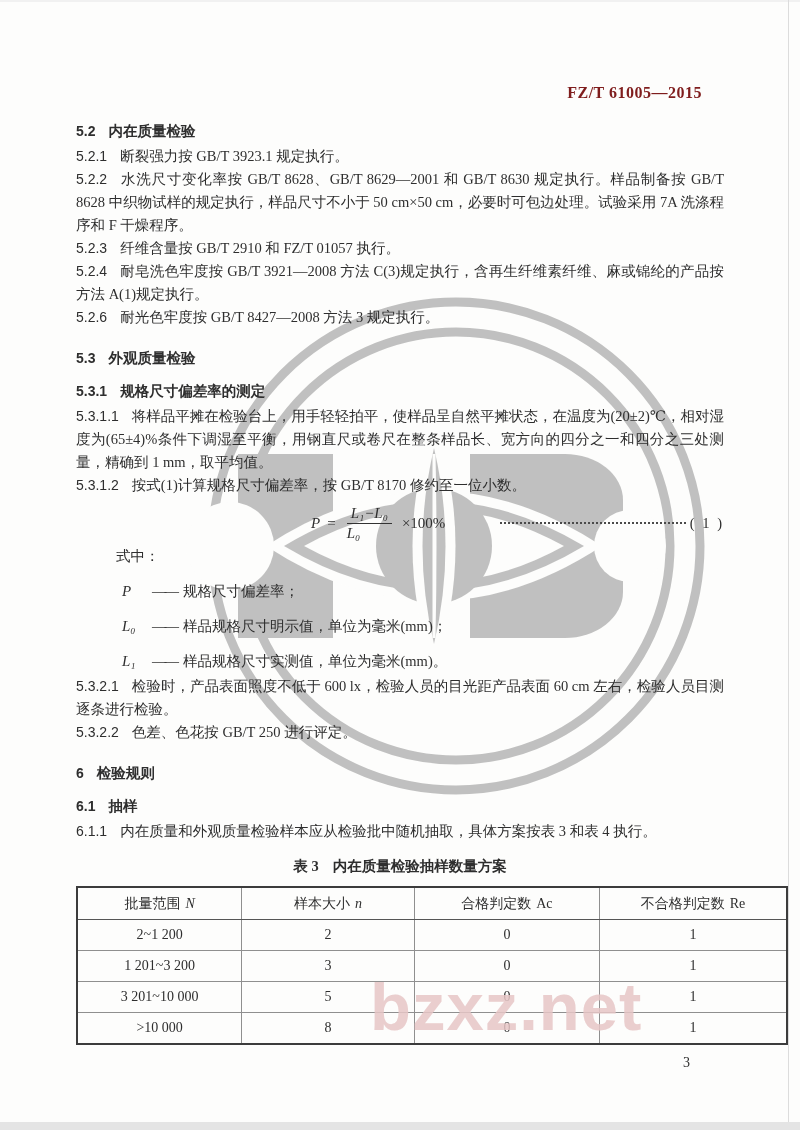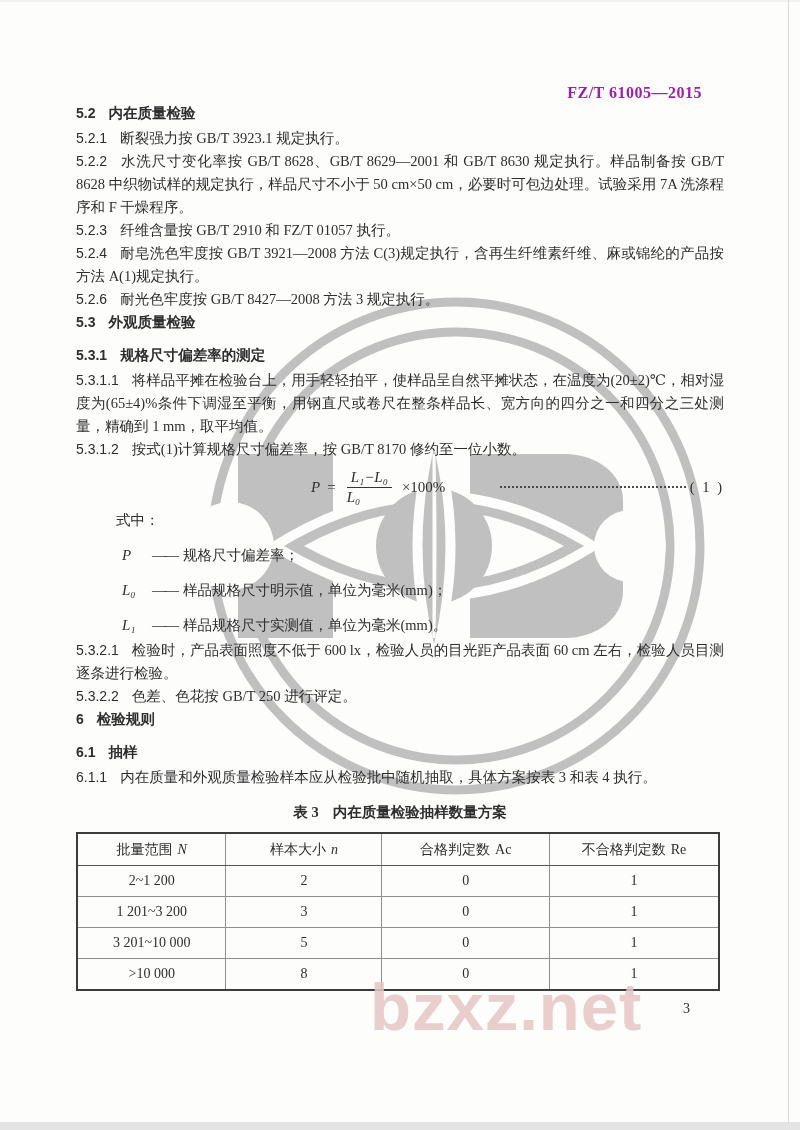--- a/index.html
+++ b/index.html
@@ -21,25 +21,25 @@
   .site-mark{
     position:absolute;left:370px;top:968px;z-index:3;
     font-family:"Liberation Sans","DejaVu Sans",sans-serif;
     font-weight:bold;font-size:67px;letter-spacing:1px;
     color:rgba(230,198,198,0.85);
   }
 
   .content{position:relative;z-index:1;padding:0 76px;}
   .doc-number{
     padding-top:84px;text-align:right;padding-right:22px;
-    font-weight:bold;font-size:16px;letter-spacing:.5px;color:#a21caf;
+    font-weight:bold;font-size:16px;letter-spacing:.5px;color:#7f1d1d;
   }
   p{margin:0;font-size:14.5px;line-height:23px;text-align:justify;}
   .num{margin-right:13px;font-family:"Liberation Sans","DejaVu Sans",sans-serif;font-size:14px;}
-  .h-section{font-weight:bold;}
+  .h-section{margin-top:18px;font-weight:bold;}
   .h-section .num{font-weight:bold;}
   .h-sub{margin-top:10px;font-weight:bold;}
   .h-sub .num{font-weight:bold;}
   .clause{margin-top:0;}
   .gap-s{margin-top:2px;}
 
   
   .formula-row{display:flex;align-items:center;margin:6px 0 2px 0;height:40px;}
   .formula-row .sp{flex:0 0 235px;}
   .formula{display:flex;align-items:center;font-size:15px;font-style:italic;}
@@ -52,21 +52,21 @@
   .eq-no{font-style:normal;font-size:14.5px;letter-spacing:2px;}
 
   .where{margin-top:2px;padding-left:40px;}
   .sym-row{padding-left:46px;margin-top:12px;}
   .sym{display:inline-block;width:30px;font-style:italic;font-size:15px;}
   .dash{margin:0 6px 0 0;letter-spacing:-2px;}
 
   
   .tbl-title{margin-top:12px;text-align:center;font-weight:bold;font-size:14.5px;}
   .tbl-title .t-prefix{margin-right:14px;}
-  table{margin-top:8px;width:644px;border-collapse:collapse;table-layout:fixed;
+  table{margin-top:8px;width:712px;border-collapse:collapse;table-layout:fixed;
         font-size:14px;background:transparent;}
   table,th,td{border:1px solid #8f8f8f;}
   table{border:2px solid #3c3c3c;}
   thead th{border-bottom:1.5px solid #555;}
   th,td{height:30px;text-align:center;font-weight:normal;padding:0;}
   thead th{height:31px;}
   .hv{font-style:italic;margin-left:5px;}
   .hv-up{font-style:normal;margin-left:5px;}
   col.c1{width:23.2%}col.c2{width:24.3%}col.c3{width:26.1%}col.c4{width:26.4%}
 

